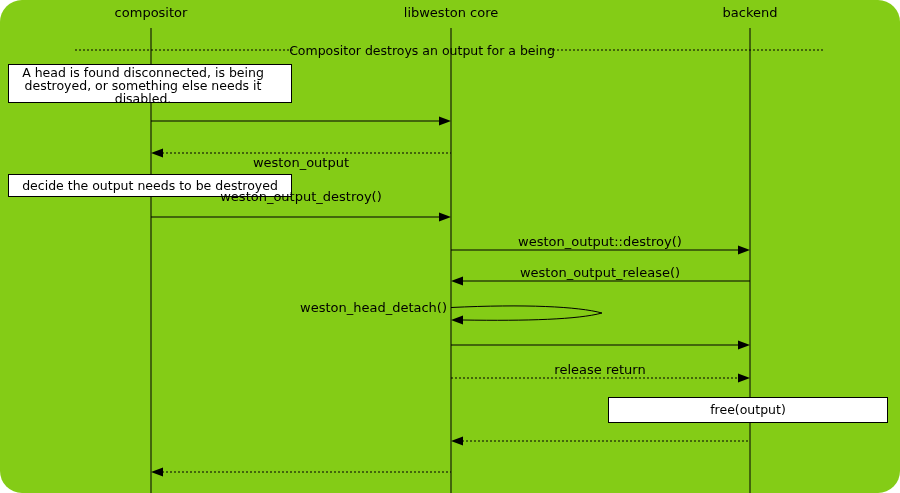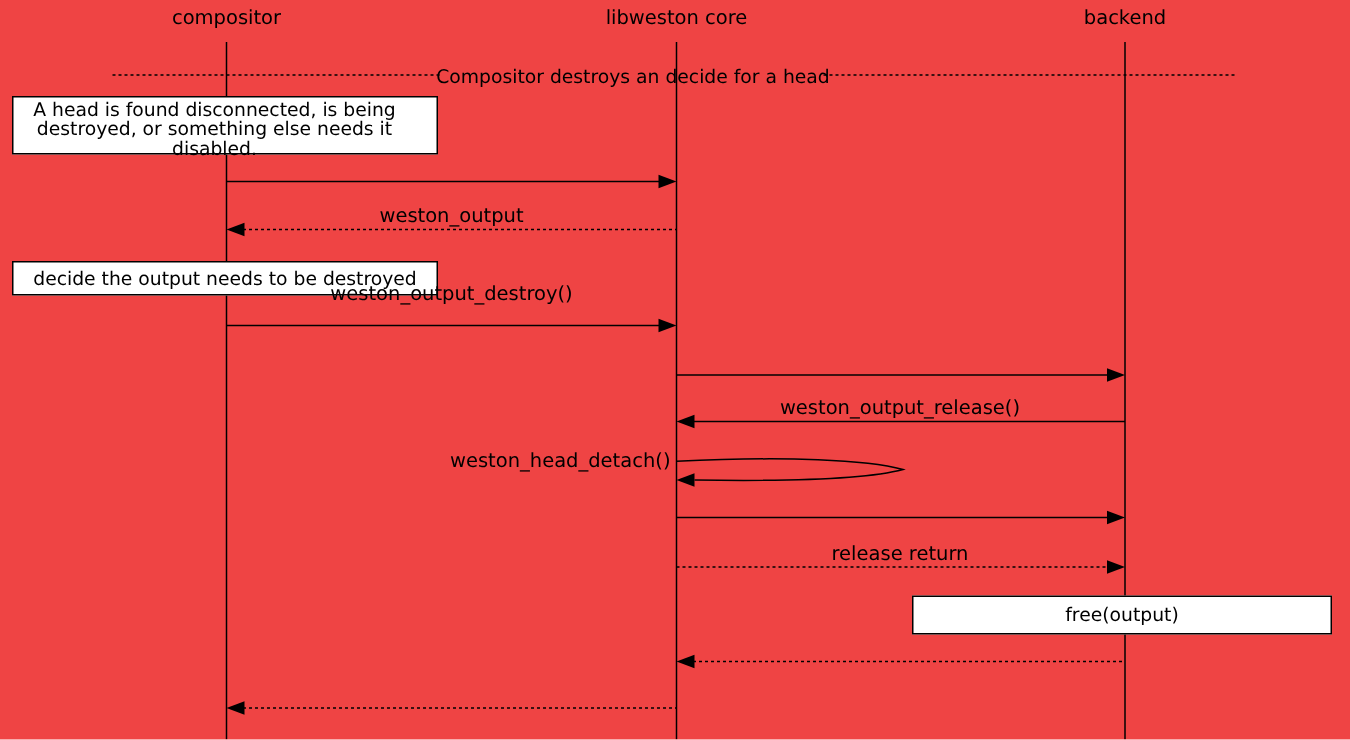--- a/index.html
+++ b/index.html
@@ -6,22 +6,23 @@
     margin: 0;
     padding: 0;
     background: #ffffff;
     font-family: "DejaVu Sans", "Liberation Sans", sans-serif;
     color: #000000;
   }
   .diagram {
     position: relative;
     width: 900px;
     height: 493px;
-    background: #ef4444;
+    background: #84cc16;
     overflow: hidden;
+    border-radius: 22px;
   }
   .diagram svg {
     position: absolute;
     left: 0; top: 0;
     z-index: 1;
   }
   .actor-label {
     position: absolute;
     top: 5px;
     transform: translateX(-50%);
@@ -127,25 +128,26 @@
       <line x1="462" y1="441" x2="750" y2="441" stroke="#000" stroke-width="1" stroke-dasharray="2,2"></line>
       <polygon points="451,441 463,436.5 463,445.5" fill="#000"></polygon>
     </g>
 
     <g>
       <line x1="162" y1="472" x2="451" y2="472" stroke="#000" stroke-width="1" stroke-dasharray="2,2"></line>
       <polygon points="151,472 163,467.5 163,476.5" fill="#000"></polygon>
     </g>
   </svg>
 
-  <div class="divider-label" style="left:422px">Compositor destroys an decide for a head</div>
+  <div class="divider-label" style="left:422px">Compositor destroys an output for a being</div>
 
   <div class="note multiline" style="left:8px; top:64px; width:284px; height:39px;">A head is found disconnected, is being destroyed, or something else needs it disabled.</div>
   <div class="note singleline" style="left:608px; top:397px; width:280px; height:26px; line-height:24px;">free(output)</div>
   <div class="note singleline" style="left:8px; top:174px; width:284px; height:23px;">decide the output needs to be destroyed</div>
 
-  <div class="msg-label" style="left:301px; top:137px">weston_output</div>
+  <div class="msg-label" style="left:301px; top:155px">weston_output</div>
   <div class="msg-label" style="left:301px; top:189px">weston_output_destroy()</div>
+  <div class="msg-label" style="left:600px; top:234px">weston_output::destroy()</div>
   <div class="msg-label" style="left:600px; top:265px">weston_output_release()</div>
   <div class="msg-label right-anchored" style="left:447px; top:300px">weston_head_detach()</div>
   <div class="msg-label" style="left:600px; top:362px">release return</div>
 
 </div>
 
 </body></html>

